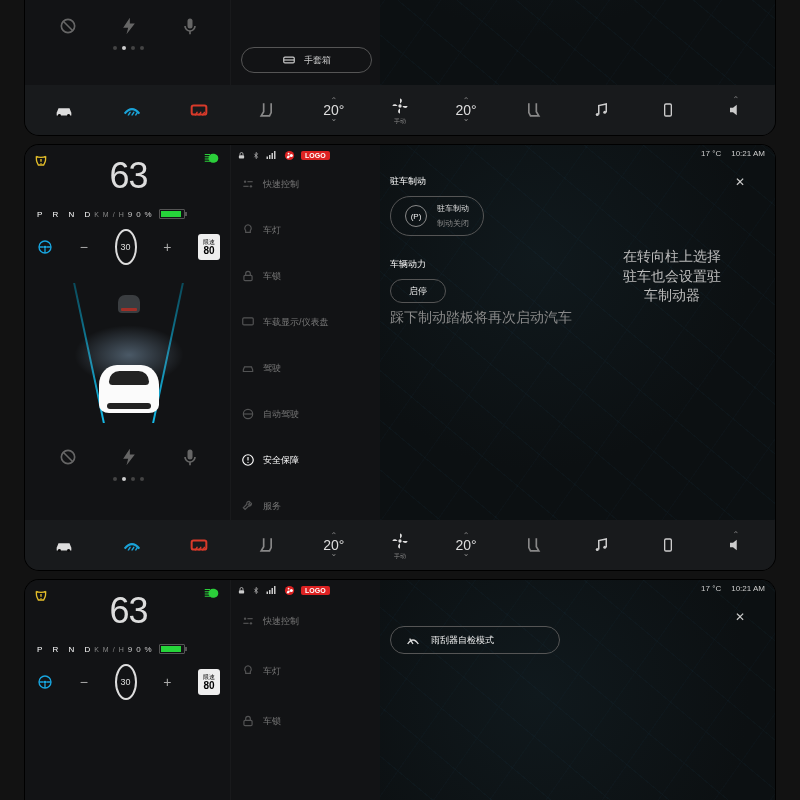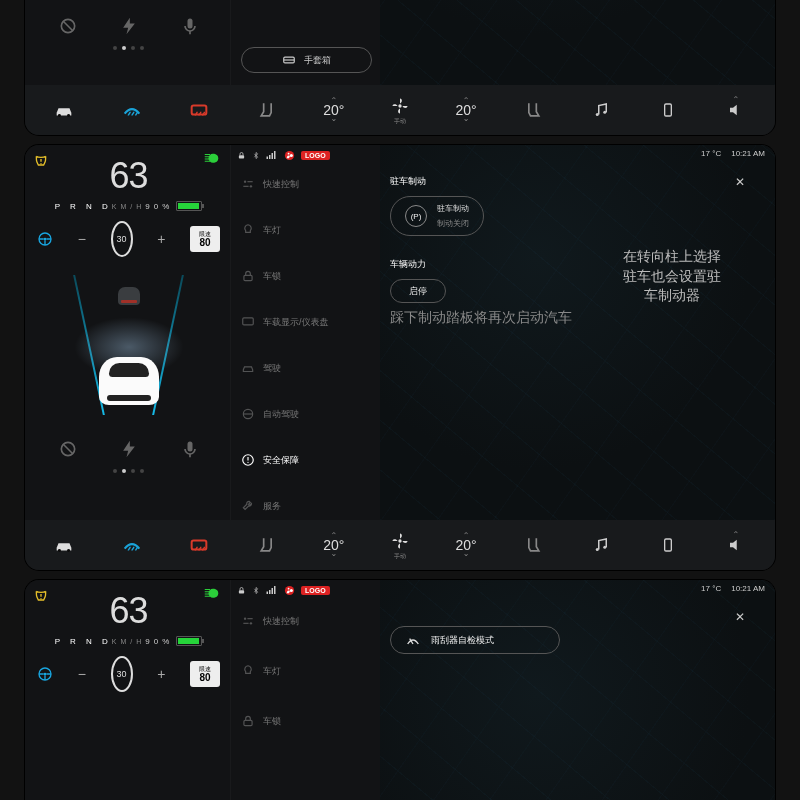--- a/index.html
+++ b/index.html
@@ -14,32 +14,32 @@
   
   .content { position: absolute; left: 0; right: 0; top: 0; bottom: 50px; display: flex; background: #121315; }
   .footbar { position: absolute; left: 0; right: 0; bottom: 0; height: 50px; background: #181a1c; display: flex; align-items: center; justify-content: space-between; padding: 0 28px; }
 
   
   .drive { width: 205px; position: relative; padding: 6px 10px 8px 12px; }
   .tpms { position: absolute; left: 8px; top: 8px; width: 16px; height: 16px; }
   .head-on { position: absolute; right: 8px; top: 8px; width: 18px; height: 14px; }
   .speedrow { display: flex; align-items: baseline; justify-content: center; margin-top: 4px; }
   .speed { font-size: 36px; font-weight: 300; letter-spacing: -1px; }
-  .gears { display: flex; align-items: center; justify-content: center; margin-top: 4px; font-size: 8px; letter-spacing: 4px; color: #888; }
+  .gears { display: flex; align-items: center; justify-content: flex-start; margin-top: 12px; font-size: 8px; letter-spacing: 4px; color: #888; }
   .gears .d { color: #fff; letter-spacing: 4px; }
   .kmh { font-size: 7px; color: #888; }
   .batwrap { display: flex; align-items: center; gap: 3px; font-size: 8px; color: #ccc; }
   .bat { width: 26px; height: 10px; border: 1px solid #555; border-radius: 1px; position: relative; }
   .bat::after { content:''; position:absolute; right:-3px; top:2px; width:2px; height:4px; background:#555; }
   .batfill { position:absolute; left:1px; top:1px; bottom:1px; width: 85%; background:#26d43a; }
   .cruise { display: flex; align-items: center; justify-content: space-between; margin-top: 10px; }
   .wheel { width: 16px; height: 16px; }
   .minus, .plus { color: #aaa; font-size: 14px; width: 14px; text-align:center; }
   .limit { width: 22px; height: 36px; border-radius: 50%; border: 2px solid #ddd; display:flex; align-items:center; justify-content:center; font-size: 9px; color:#ddd; }
-  .slbox { width: 30px; height: 26px; background:#eee; border-radius:3px; display:flex; flex-direction:column; align-items:center; justify-content:center; color:#000; font-size:6px; line-height:1; gap:1px; }
+  .slbox { width: 22px; height: 26px; background:#eee; border-radius:3px; display:flex; flex-direction:column; align-items:center; justify-content:center; color:#000; font-size:6px; line-height:1; gap:1px; }
   .slbox .n { font-size:10px; font-weight:700; }
 
   .road { position: relative; height: 170px; margin-top: 8px; }
   .lane { position:absolute; left:28%; right:28%; top:0; bottom:0; }
   .lane::before, .lane::after { content:''; position:absolute; top:10px; bottom:20px; width:2px; background: linear-gradient(#0a4a5a, #15b9e6); }
   .lane::before { left: 0; transform: skewX(12deg); }
   .lane::after  { right: 0; transform: skewX(-12deg); }
   .glow { position:absolute; left:50%; top:48%; width:110px; height:60px; transform:translate(-50%,-50%); background: radial-gradient(ellipse at center, rgba(180,220,255,0.35), rgba(180,220,255,0) 70%); }
   .car { position:absolute; left:50%; bottom:30px; width:60px; height:48px; transform:translateX(-50%); }
   .carbody { position:absolute; inset:0; background:#fbfbfb; border-radius: 18px 18px 10px 10px / 20px 20px 8px 8px; }

